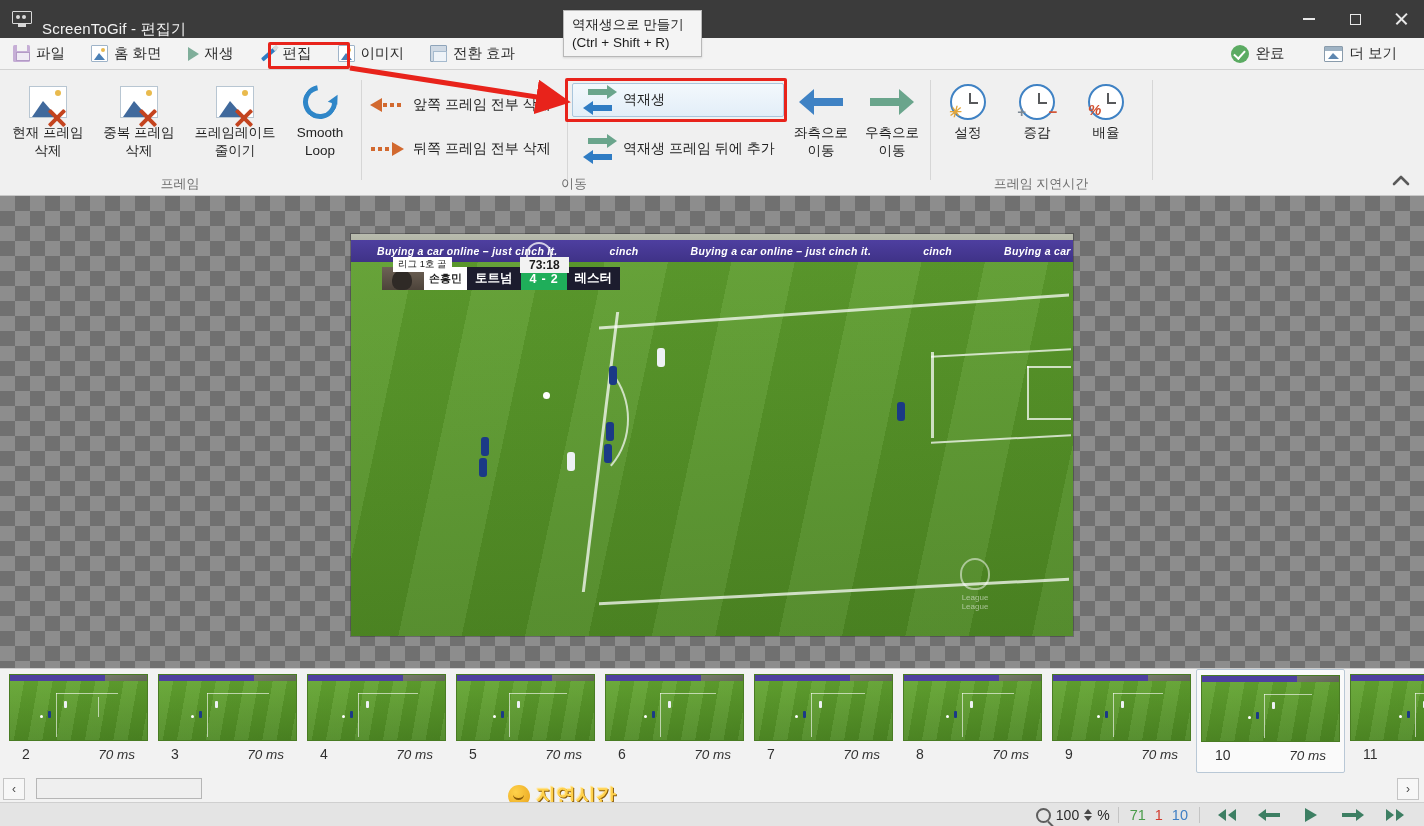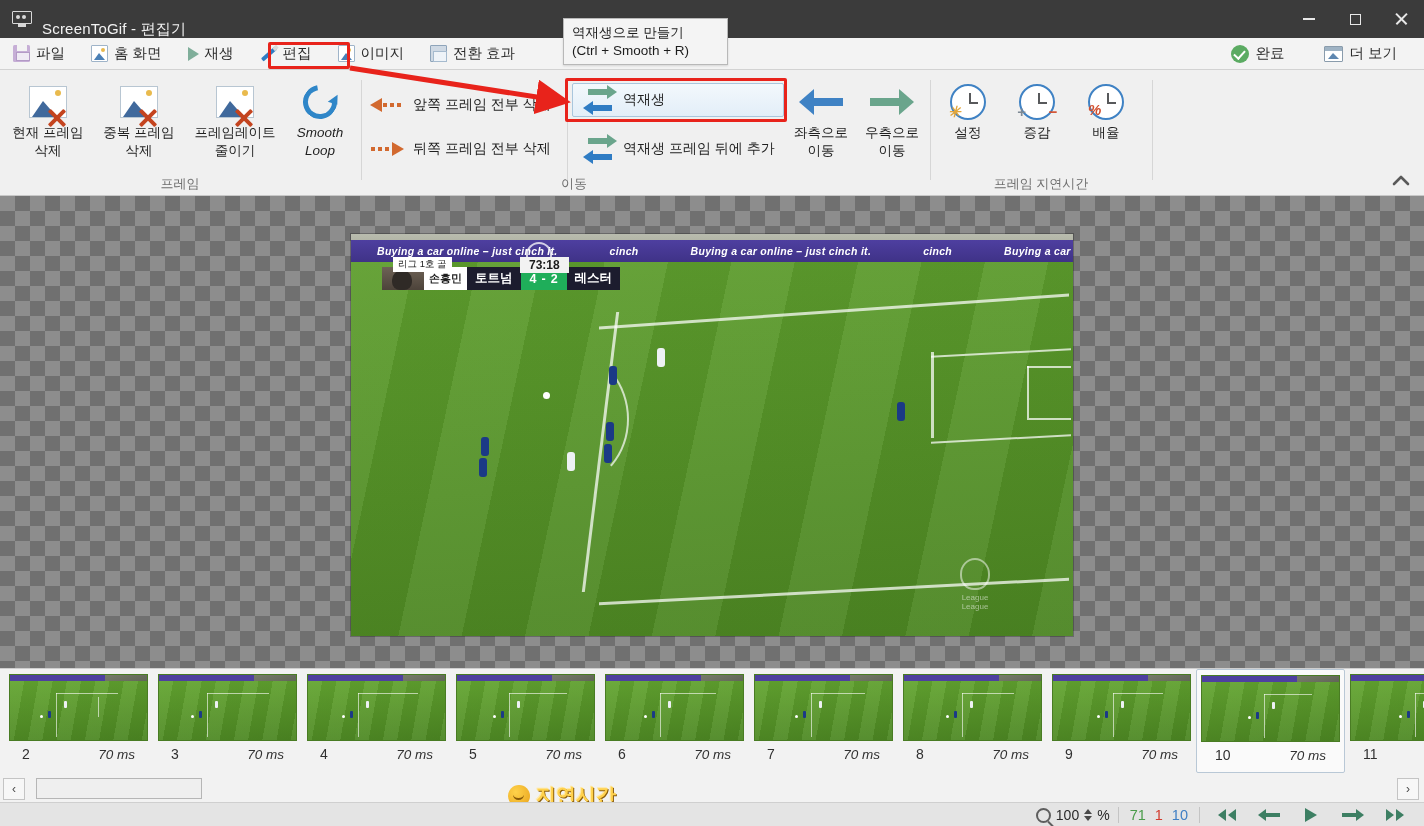--- a/index.html
+++ b/index.html
@@ -70,21 +70,21 @@
     border-left:5px solid transparent;border-right:6px solid transparent;border-bottom:6px solid #5e87b0;}
 
   
   .tab-highlight {
     position:absolute; left:268px; top:42px; width:82px; height:27px;
     border:3px solid #e8231b; border-radius:2px; pointer-events:none;
   }
 
   
   .tooltip {
-    position:absolute; left:563px; top:18px; width:165px; height:47px;
+    position:absolute; left:563px; top:10px; width:139px; height:47px;
     background:#f4f4f4; border:1px solid #b8b8b8;
     font-size:13.5px; color:#1d1d1d; padding:5px 8px; line-height:18px;
     box-shadow:0 1px 2px rgba(0,0,0,.13);
   }
 
   
   .ribbon {
     position:absolute; left:0; top:70px; width:1424px; height:126px;
     background:#f0f0f0; border-bottom:1px solid #c8c8c8;
   }
@@ -372,21 +372,21 @@
           <span class="imgx">
               <i class="sun"></i>
               <i class="mt"></i>
               <i class="x1"></i>
               <i class="x2"></i>
             </span>
         </div>
         <div>프레임레이트</div>
         <div>줄이기</div>
       </div>
-      <div class="bigbtn" style="left:284px;width:72px;font-style:italic;">
+      <div class="bigbtn" style="left:284px;width:72px;">
         <div class="bicon">
             <span class="loopicon"></span>
           </div>
         <div>Smooth</div>
         <div>Loop</div>
       </div>
       <div class="glabel">프레임</div>
     </div>
 
     <div class="rsep" style="left:361px;"></div>
@@ -484,21 +484,21 @@
       <svg width="18" height="11" viewBox="0 0 18 11">
           <path d="M2 9 L9 2 L16 9" stroke="#5a5a5a" stroke-width="2.6" fill="none" stroke-linecap="round" stroke-linejoin="round"></path>
         </svg>
     </div>
   </div>
 
   <div class="btn-highlight"></div>
 
   <div class="tooltip">
     <div>역재생으로 만들기</div>
-    <div>(Ctrl + Smooth + R)</div>
+    <div>(Ctrl + Shift + R)</div>
   </div>
 
   <svg class="red-arrow">
     <defs>
       <marker id="ah" markerWidth="7" markerHeight="7" refX="4" refY="3.5" orient="auto">
         <path d="M0,0 L7,3.5 L0,7 Z" fill="#e8231b"></path>
       </marker>
     </defs>
     <line x1="350" y1="68" x2="556" y2="100" stroke="#e8231b" stroke-width="5" marker-end="url(#ah)"></line>
   </svg>

